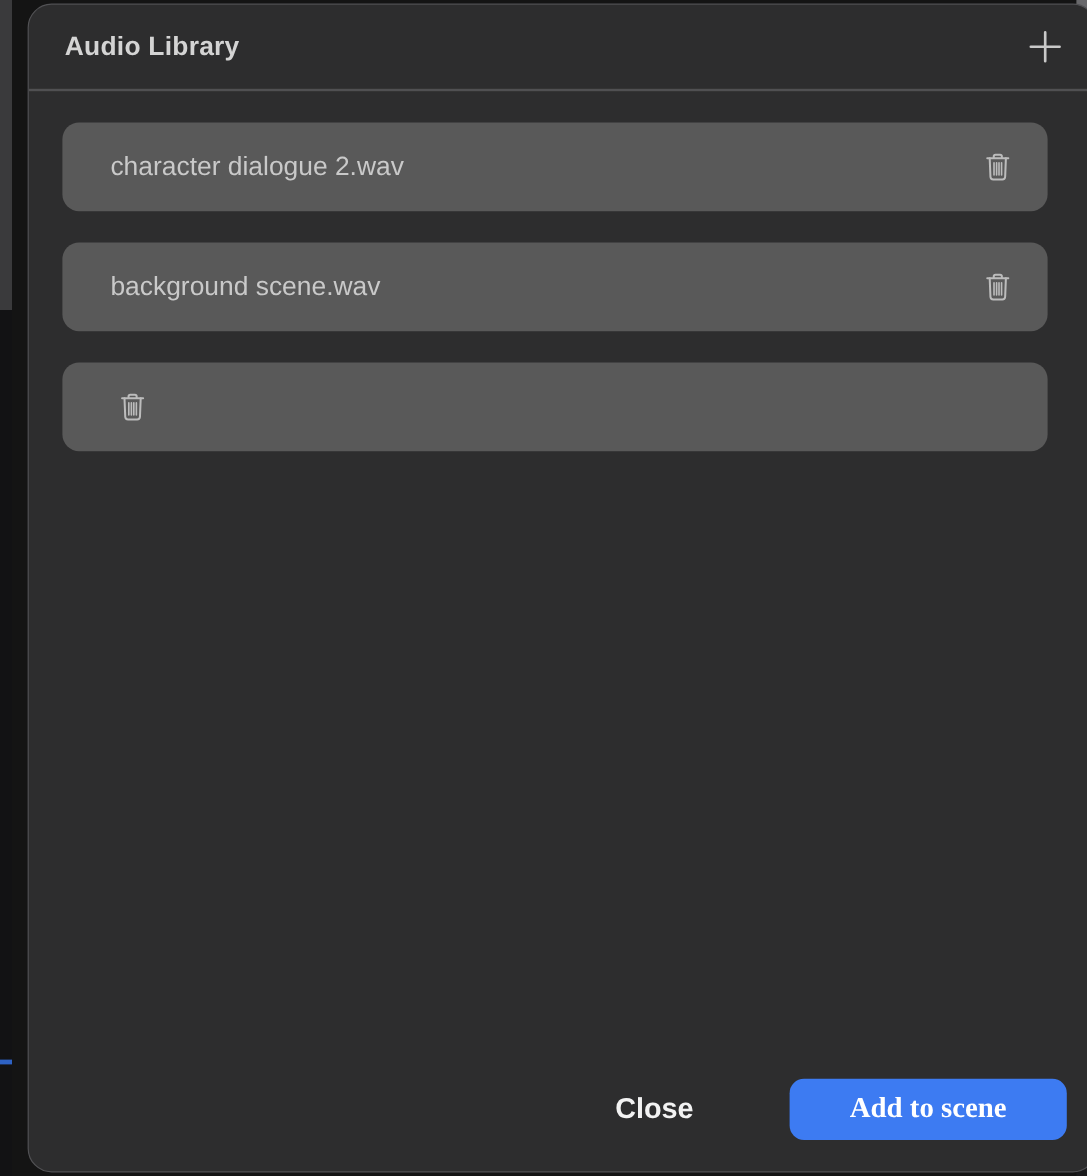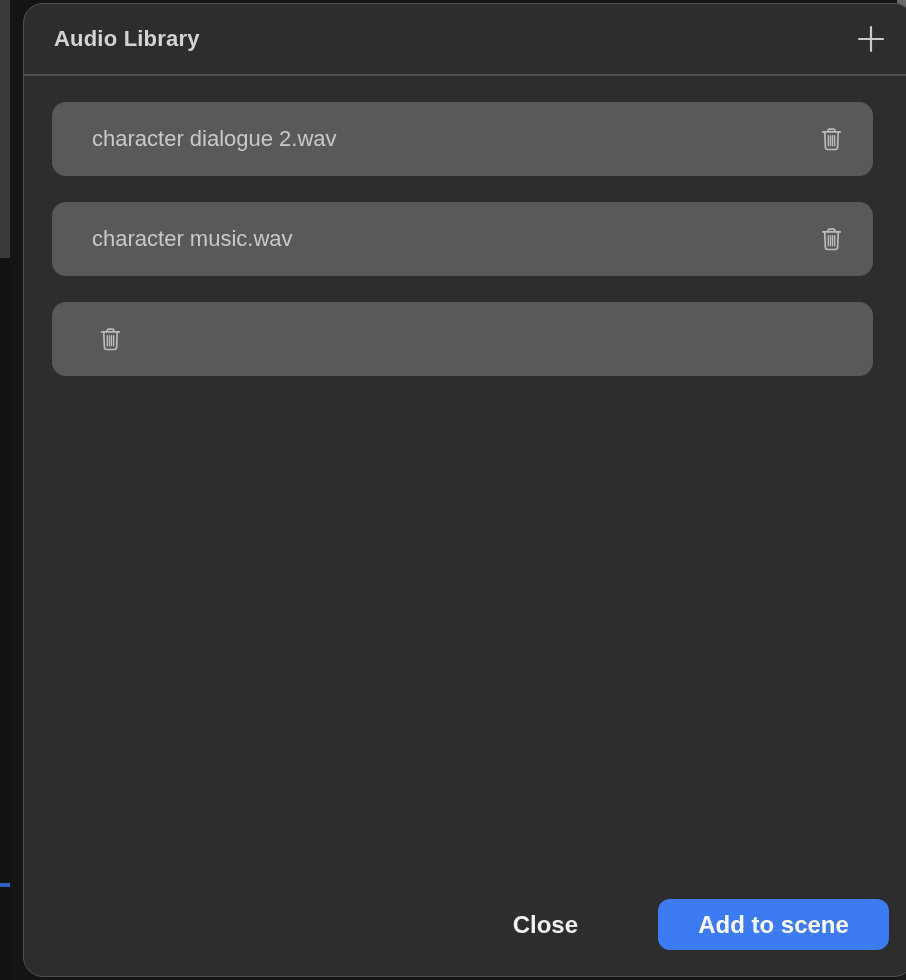--- a/index.html
+++ b/index.html
@@ -80,21 +80,21 @@
     gap: 80px;
     padding: 0 24px 26px 0;
   }
   .close-btn {
     background: transparent; border: none; cursor: pointer;
     font-family: "Liberation Sans", sans-serif;
     font-size: 24px; font-weight: 700; color: #f2f2f2;
   }
   .primary-btn {
     border: none; cursor: pointer;
-    font-family: Liberation Sans, sans-serif;
+    font-family: Liberation Serif, serif;
     width: 231px; height: 51px;
     border-radius: 12px;
     background: #3d7bf2;
     color: #ffffff; font-size: 24px; font-weight: 700;
     display: flex; align-items: center; justify-content: center;
   }
 </style>
 </head>
 <body>
 
@@ -124,21 +124,21 @@
     <button class="icon-btn">
       <svg width="27" height="27" viewBox="0 0 24 24" fill="none">
         <path d="M9 4.6 V4 a1.3 1.3 0 0 1 1.3-1.3 h3.4 A1.3 1.3 0 0 1 15 4 v0.6" stroke="#bcbcbc" stroke-width="1.5" stroke-linecap="round"></path>
         <path d="M4.2 5.3 H19.8" stroke="#bcbcbc" stroke-width="1.5" stroke-linecap="round"></path>
         <path d="M6 5.3 l0.55 13.6 a2.1 2.1 0 0 0 2.1 2 h6.7 a2.1 2.1 0 0 0 2.1-2 L18 5.3" stroke="#bcbcbc" stroke-width="1.5" stroke-linecap="round" stroke-linejoin="round"></path>
         <path d="M9.2 8.6 V17.6 M11.1 8.6 V17.6 M12.9 8.6 V17.6 M14.8 8.6 V17.6" stroke="#bcbcbc" stroke-width="1.2" stroke-linecap="round"></path>
       </svg>
     </button>
   </div>
       <div class="audio-row">
-    <span class="filename">character music.wav</span>
+    <span class="filename">background scene.wav</span>
     <button class="icon-btn">
       <svg width="27" height="27" viewBox="0 0 24 24" fill="none">
         <path d="M9 4.6 V4 a1.3 1.3 0 0 1 1.3-1.3 h3.4 A1.3 1.3 0 0 1 15 4 v0.6" stroke="#bcbcbc" stroke-width="1.5" stroke-linecap="round"></path>
         <path d="M4.2 5.3 H19.8" stroke="#bcbcbc" stroke-width="1.5" stroke-linecap="round"></path>
         <path d="M6 5.3 l0.55 13.6 a2.1 2.1 0 0 0 2.1 2 h6.7 a2.1 2.1 0 0 0 2.1-2 L18 5.3" stroke="#bcbcbc" stroke-width="1.5" stroke-linecap="round" stroke-linejoin="round"></path>
         <path d="M9.2 8.6 V17.6 M11.1 8.6 V17.6 M12.9 8.6 V17.6 M14.8 8.6 V17.6" stroke="#bcbcbc" stroke-width="1.2" stroke-linecap="round"></path>
       </svg>
     </button>
   </div>
       <div class="audio-row">

